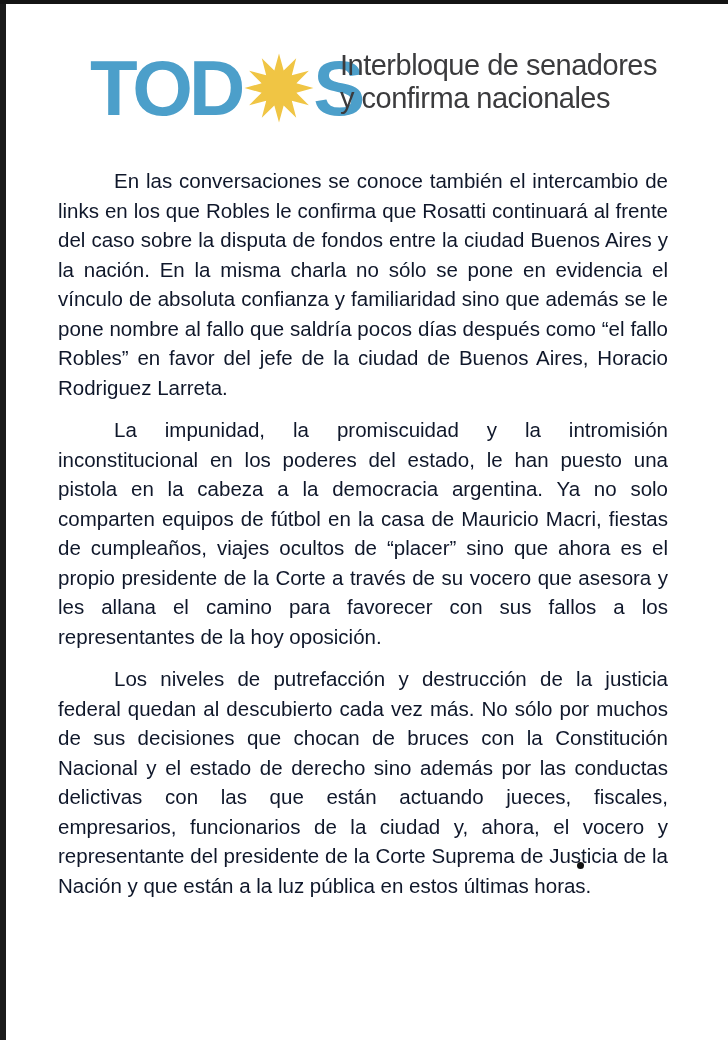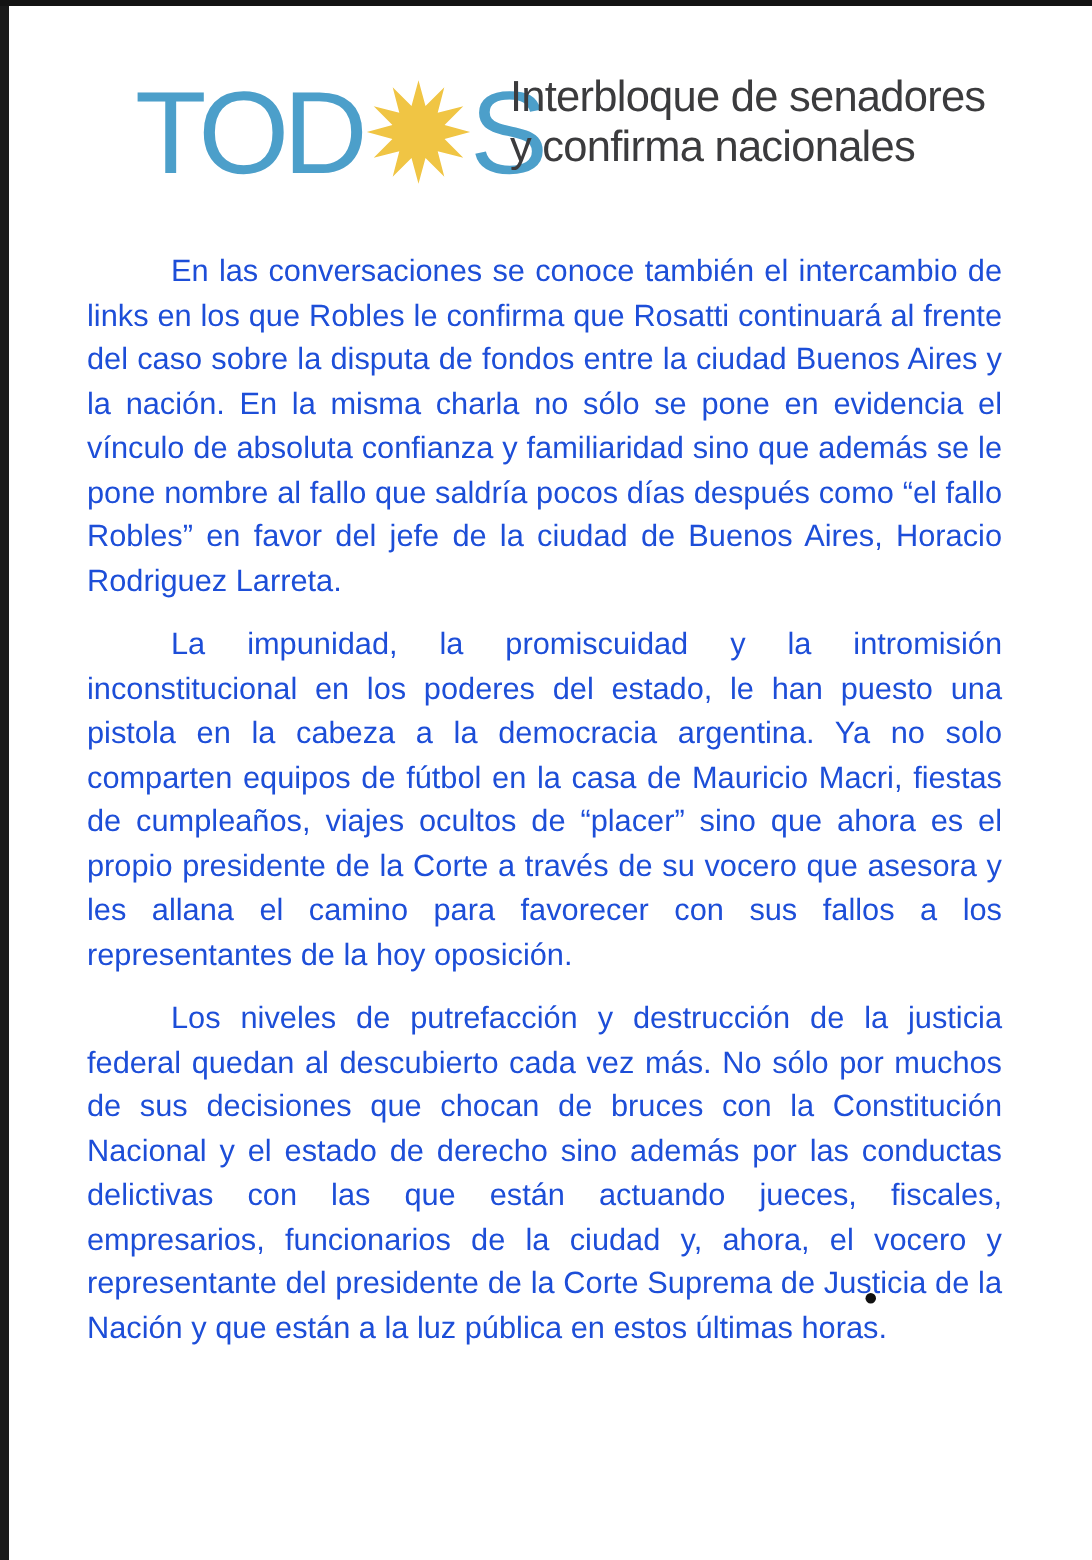--- a/index.html
+++ b/index.html
@@ -29,21 +29,21 @@
   }
   .logo-row {
     position: absolute;
     left: 90px;
     top: 38px;
     height: 100px;
     display: flex;
     align-items: center;
   }
   .logo-text {
-    font-weight: normal;
+    font-weight: bold;
     font-size: 78px;
     line-height: 1;
     color: #4C9FCA;
     letter-spacing: -4px;
   }
   .sun-wrap {
     width: 82px;
     height: 96px;
     margin: 0 -7px 0 -3px;
     display: flex;
@@ -61,21 +61,21 @@
     letter-spacing: -0.5px;
     white-space: nowrap;
   }
   .doc-body {
     position: absolute;
     left: 58px;
     top: 166px;
     width: 610px;
     font-size: 20.5px;
     line-height: 29.5px;
-    color: #1d4ed8;
+    color: #0f172a;
     text-align: justify;
   }
   .doc-body p {
     margin: 0 0 13px 0;
     text-indent: 56px;
   }
   .ink-dot {
     position: absolute;
     left: 577px;
     top: 862px;

